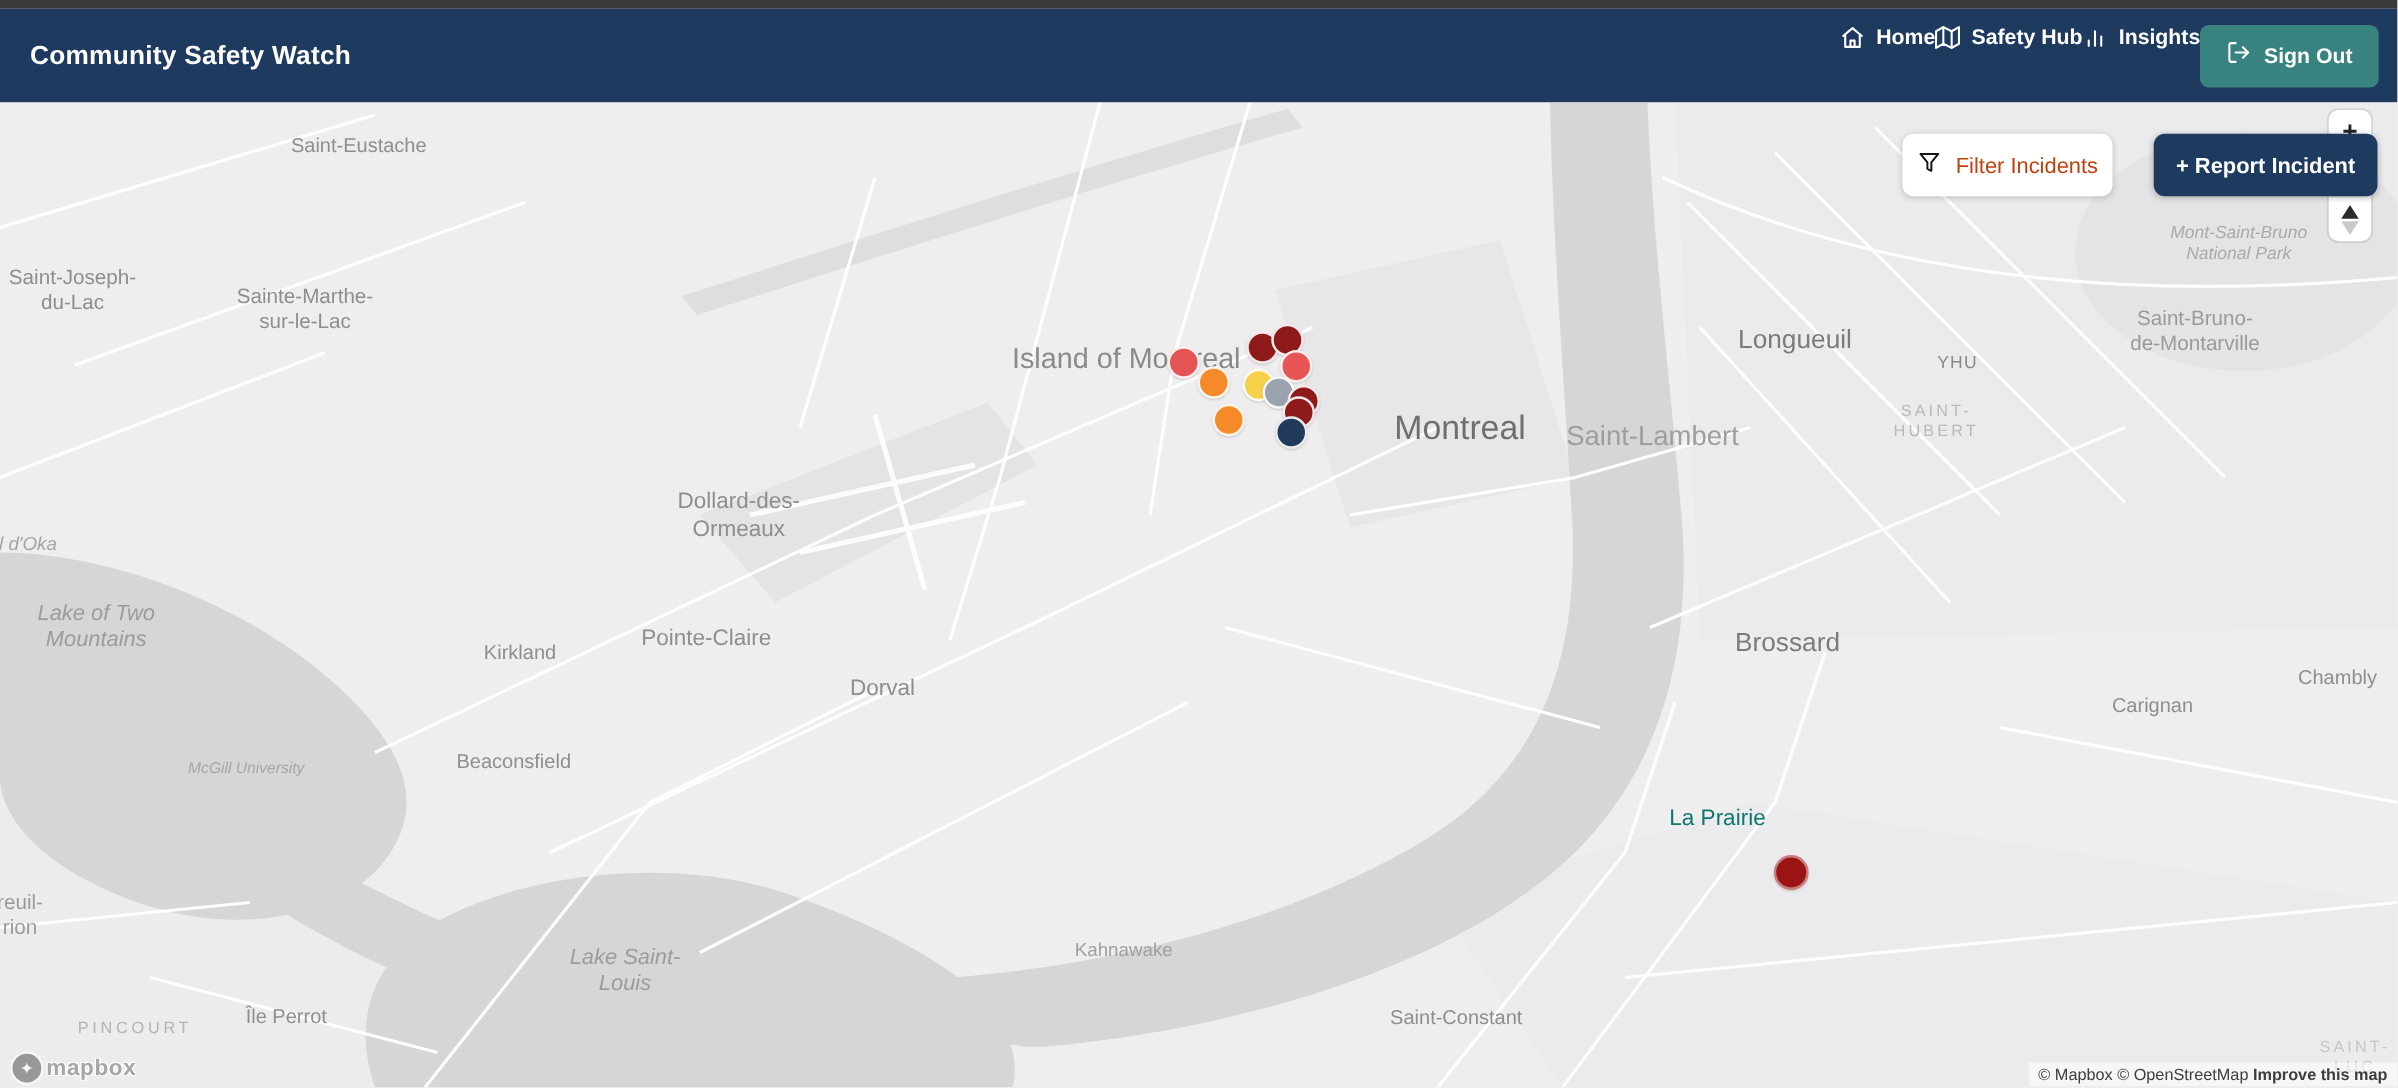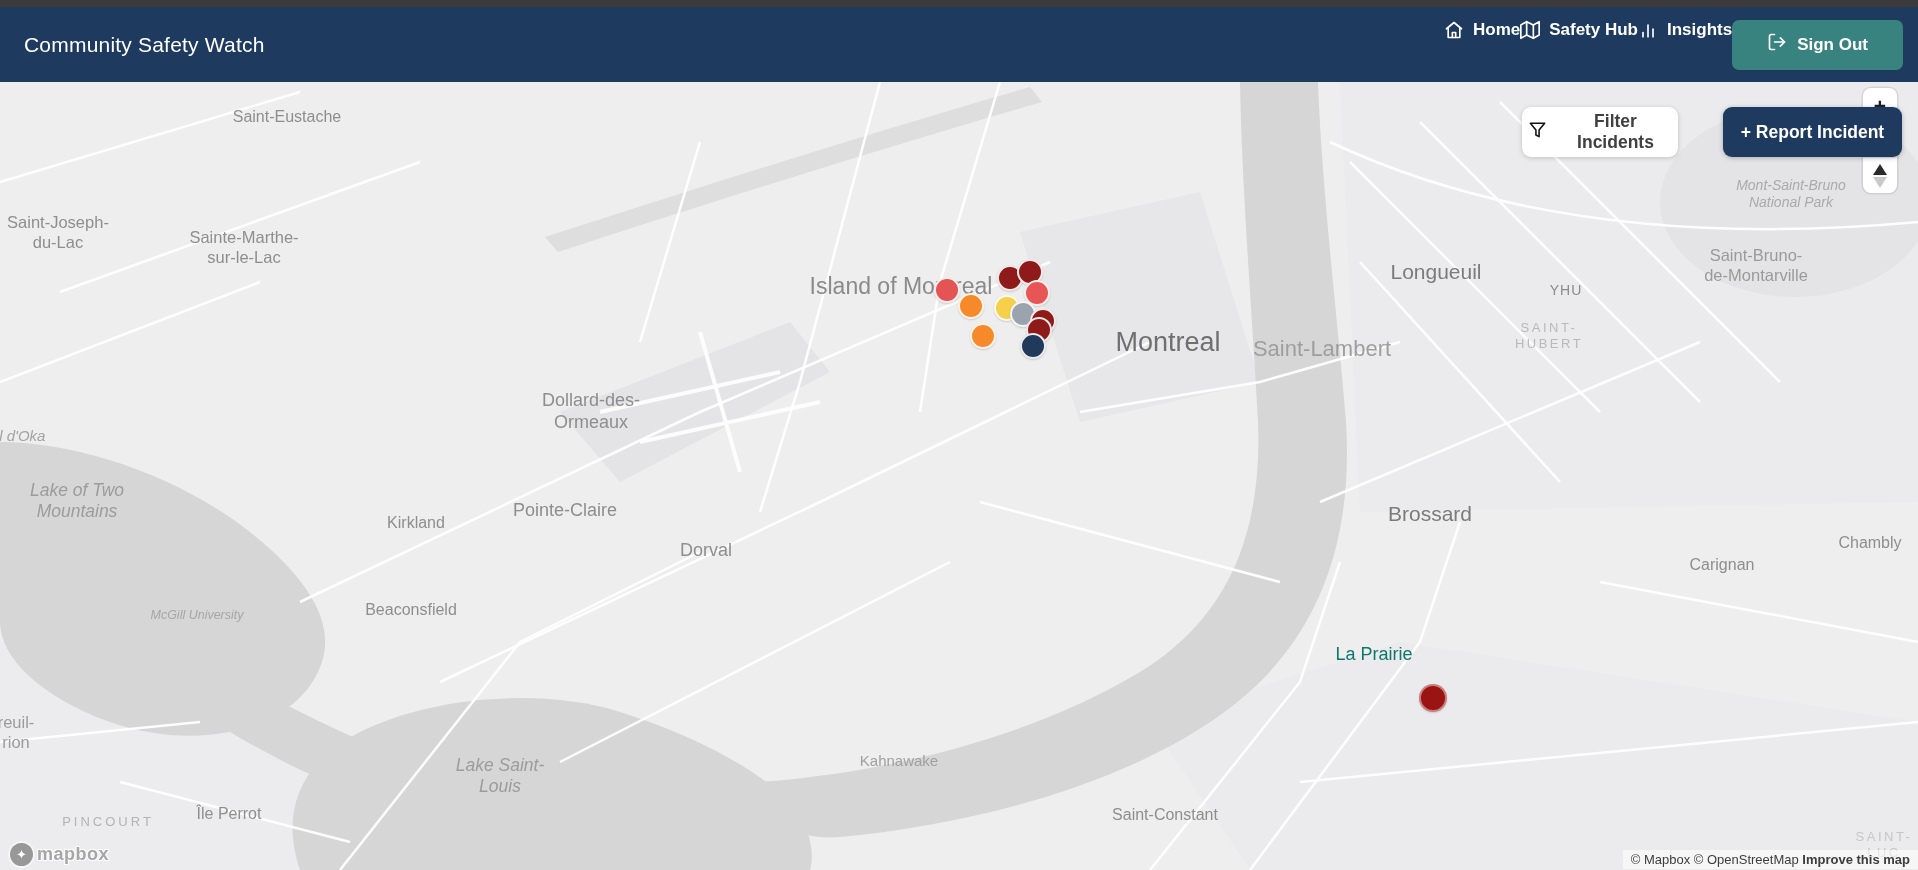--- a/index.html
+++ b/index.html
@@ -1,33 +1,33 @@
 <!DOCTYPE html>
 <html><head>
 <meta charset="utf-8">
 <style>
   html,body{margin:0;padding:0;}
   body{width:1918px;height:870px;overflow:hidden;font-family:"Liberation Sans",sans-serif;background:#eee;}
 
   .topstrip{height:7px;background:#3b3b3b;}
   .header{height:75px;background:#1e3a5f;display:flex;align-items:center;padding:0 15px 0 24px;color:#fff;box-sizing:border-box;}
-  .app-title{font-size:21px;font-weight:400;letter-spacing:.2px;}
+  .app-title{font-size:21px;font-weight:700;letter-spacing:.2px;}
   .nav{margin-left:auto;display:flex;align-items:flex-start;}
   .nav-item{display:flex;align-items:center;gap:9px;font-size:17px;font-weight:600;cursor:pointer;}
   .nav-item svg{display:block;}
-  .signout-btn{display:flex;align-items:center;gap:10px;background:#38827f;border:none;color:#fff;font-size:17px;font-weight:600;padding:0 35px;height:50px;border-radius:7px;cursor:pointer;font-family:inherit;}
+  .signout-btn{display:flex;align-items:center;gap:10px;background:#38827f;border:none;color:#fff;font-size:17px;font-weight:600;padding:0 21px;height:50px;border-radius:7px;cursor:pointer;font-family:inherit;}
 
   .map{position:relative;width:1918px;height:788px;background:#eeeeee;overflow:hidden;}
   .map svg.base{position:absolute;left:0;top:0;z-index:0;}
 
   .mlabel{position:absolute;transform:translate(-50%,-50%);color:#8e8e8e;font-size:16px;line-height:1.2;text-align:center;white-space:pre-line;z-index:1;pointer-events:none;}
   .marker{position:absolute;width:26px;height:26px;border-radius:50%;border:2px solid rgba(255,255,255,.9);transform:translate(-50%,-50%);box-sizing:border-box;z-index:2;cursor:pointer;box-shadow:0 1px 2px rgba(0,0,0,.15);}
   .marker.big{width:28px;height:28px;border-color:rgba(255,255,255,.45);}
 
-  .btn-filter{position:absolute;left:1522px;top:25px;width:156px;height:50px;background:#fff;border:none;border-radius:9px;display:flex;align-items:center;justify-content:center;gap:12px;font-size:17.5px;font-weight:700;color:#404040;box-shadow:0 1px 5px rgba(0,0,0,.18);cursor:pointer;z-index:5;font-family:inherit;}
+  .btn-filter{position:absolute;left:1522px;top:25px;width:168px;height:50px;background:#fff;border:none;border-radius:9px;display:flex;align-items:center;justify-content:center;gap:12px;font-size:17.5px;font-weight:400;color:#c2410c;box-shadow:0 1px 5px rgba(0,0,0,.18);cursor:pointer;z-index:5;font-family:inherit;}
   .btn-report{position:absolute;left:1723px;top:25px;width:179px;height:50px;background:#1e3a5f;border:none;border-radius:9px;display:flex;align-items:center;justify-content:center;font-size:17.5px;font-weight:700;color:#fff;box-shadow:0 1px 5px rgba(0,0,0,.25);cursor:pointer;z-index:5;font-family:inherit;}
 
   .navctl{position:absolute;left:1863px;top:6px;width:34px;background:#fff;border-radius:8px;box-shadow:0 0 0 1.5px rgba(0,0,0,.09);z-index:4;overflow:hidden;}
   .navctl .zbtn{display:block;width:34px;height:35px;background:none;border:none;border-bottom:1px solid #e6e6e6;font-size:21px;font-weight:600;color:#222;padding:0;cursor:pointer;font-family:inherit;line-height:33px;}
   .navctl .compass{width:34px;height:35px;display:flex;flex-direction:column;align-items:center;justify-content:center;cursor:pointer;background:none;border:none;padding:0;}
   .tri-up{width:0;height:0;border-left:7px solid transparent;border-right:7px solid transparent;border-bottom:11px solid #2b2b2b;}
   .tri-down{width:0;height:0;border-left:7px solid transparent;border-right:7px solid transparent;border-top:11px solid #c9c9c9;margin-top:2px;}
 
   .attrib{position:absolute;right:0;bottom:1px;background:rgba(255,255,255,.55);padding:2px 8px;font-size:13px;color:#3d3d3d;z-index:6;white-space:nowrap;}
   .attrib a{color:#3d3d3d;text-decoration:none;cursor:pointer;}

